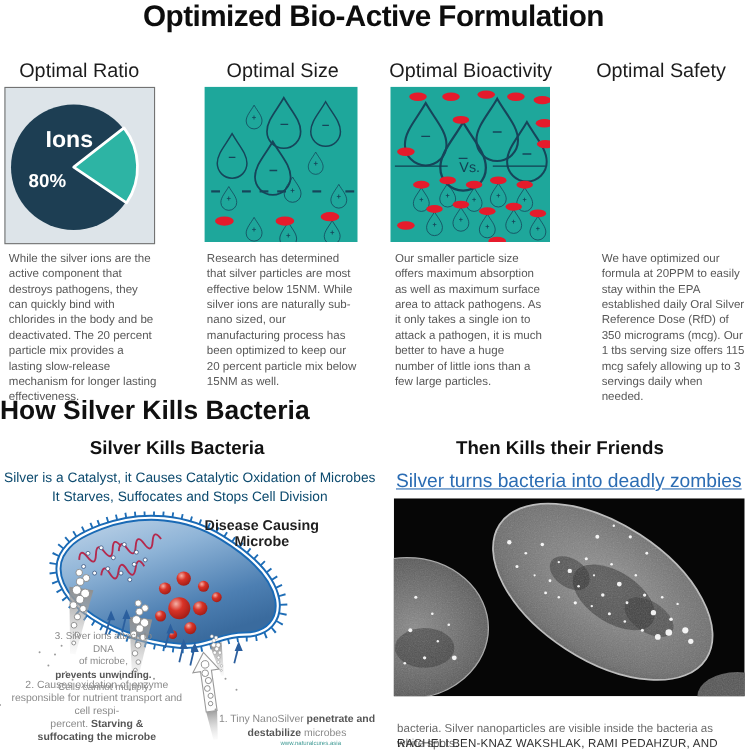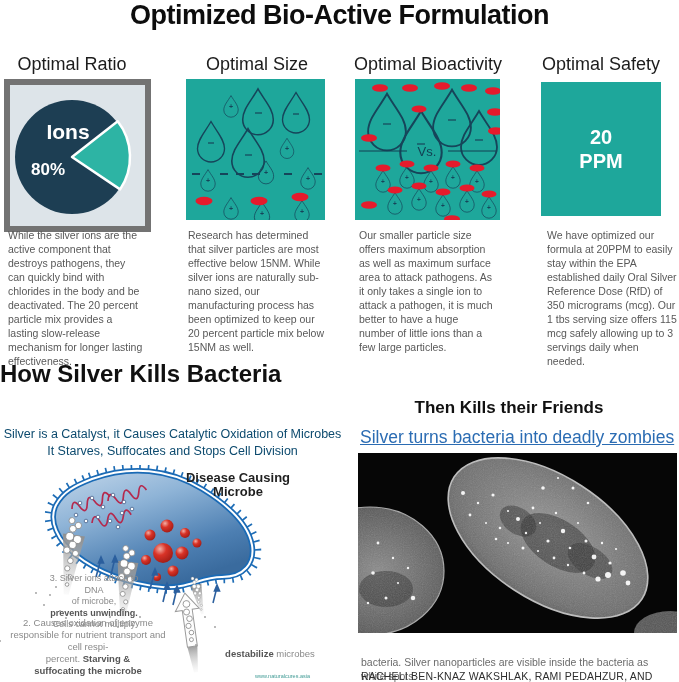--- a/index.html
+++ b/index.html
@@ -4,21 +4,21 @@
 <style>
   html,body{margin:0;padding:0;background:#fff;}
   .canvas{position:relative;width:679px;height:682px;background:#ffffff;overflow:hidden;
           font-family:"Liberation Sans",sans-serif;color:#222;}
   .abs{position:absolute;}
   
   .main-title{left:0;right:0;top:0;text-align:center;font-size:27px;font-weight:800;
               letter-spacing:-0.5px;color:#0d0d0d;}
   .col-head{top:54px;width:160px;text-align:center;font-size:18px;font-weight:400;color:#1c1c1c;}
   .panel{overflow:hidden;}
-  .panel-gray{background:#dde4e9;border:6px solid #737373;}
+  .panel-gray{background:#dde4e9;border:1px solid #737373;}
   .panel-teal{background:#1ea79b;}
   .col-body{top:228px;width:136px;font-size:10.5px;line-height:14px;color:#585858;}
   .ppm-badge{display:flex;align-items:center;justify-content:center;text-align:center;
              color:#fff;font-size:20px;font-weight:700;line-height:24px;}
   
   .sec2-title{left:0;width:616px;top:360px;font-size:24px;font-weight:800;color:#101010;}
   .sub-head{top:398px;text-align:center;font-size:17px;font-weight:700;color:#111;}
   .subtitle{left:0;width:345px;text-align:center;font-size:12.5px;line-height:17px;color:#0c4a6e;}
   .zombie-link{left:360px;top:427px;font-size:17.5px;color:#2b6cb3;text-decoration:underline;}
   .caption{left:361px;width:310px;font-size:10.5px;line-height:14px;color:#6b6b6b;}
@@ -172,34 +172,29 @@
             <text x="40" y="127">+</text>
           <text x="64" y="123">+</text>
             <text x="88" y="129">+</text>
             <text x="112" y="125">+</text>
           <text x="134" y="131">+</text>
         </g>
       </g>
     </svg>
   </div>
 
-  <div class="abs panel panel-teal ppm-badge" style="left:541px;top:82px;width:120px;height:134px;">
-    <div>
-      <div>20</div>
-      <div>PPM</div>
-    </div>
-  </div>
 
   <div class="abs col-body" style="left:8px;">While the silver ions are the active component that destroys pathogens, they can quickly bind with chlorides in the body and be deactivated. The 20 percent particle mix provides a lasting slow-release mechanism for longer lasting effectiveness.</div>
   <div class="abs col-body" style="left:188px;">Research has determined that silver particles are most effective below 15NM. While silver ions are naturally sub-nano sized, our manufacturing process has been optimized to keep our 20 percent particle mix below 15NM as well.</div>
   <div class="abs col-body" style="left:359px;">Our smaller particle size offers maximum absorption as well as maximum surface area to attack pathogens. As it only takes a single ion to attack a pathogen, it is much better to have a huge number of little ions than a few large particles.</div>
   <div class="abs col-body" style="left:547px;width:130px;">We have optimized our formula at 20PPM to easily stay within the EPA established daily Oral Silver Reference Dose (RfD) of 350 micrograms (mcg). Our 1 tbs serving size offers 115 mcg safely allowing up to 3 servings daily when needed.</div>
 
   <div class="abs sec2-title">How Silver Kills Bacteria</div>
 
+  <div class="abs sub-head" style="left:16px;width:290px;">Silver Kills Bacteria</div>
   <div class="abs sub-head" style="left:364px;width:290px;">Then Kills their Friends</div>
 
   <div class="abs subtitle" style="top:426px;">Silver is a Catalyst, it Causes Catalytic Oxidation of Microbes</div>
   <div class="abs subtitle" style="top:443px;">It Starves, Suffocates and Stops Cell Division</div>
 
   <a class="abs zombie-link" href="#">Silver turns bacteria into deadly zombies</a>
 
   <svg class="abs" style="left:0;top:465px;" width="350" height="217" viewBox="0 0 350 217">
     <defs>
       <linearGradient id="beanGrad" x1="0" y1="0" x2="0.55" y2="1">
@@ -340,20 +335,21 @@
   </div>
 
   <div class="abs dlbl step2">
     <div>2. Causes oxidation of enzyme</div>
     <div>responsible for nutrient transport and cell respi-</div>
     <div><span>percent. </span><span class="b">Starving &amp;</span></div>
     <div class="b">suffocating the microbe</div>
   </div>
 
   <div class="abs dlbl step1">
+    <div><span>1. Tiny NanoSilver </span><span class="b">penetrate and</span></div>
     <div><span class="b">destabilize</span><span> microbes</span></div>
   </div>
 
   <div class="abs website">www.naturalcures.asia</div>
 
   <svg class="abs" style="left:358px;top:453px;" width="319" height="180" viewBox="0 0 319 180">
     <defs>
       <radialGradient id="gmain" cx="0.5" cy="0.45" r="0.75">
         <stop offset="0" stop-color="#979797"></stop>
           <stop offset="0.65" stop-color="#6e6e6e"></stop>

